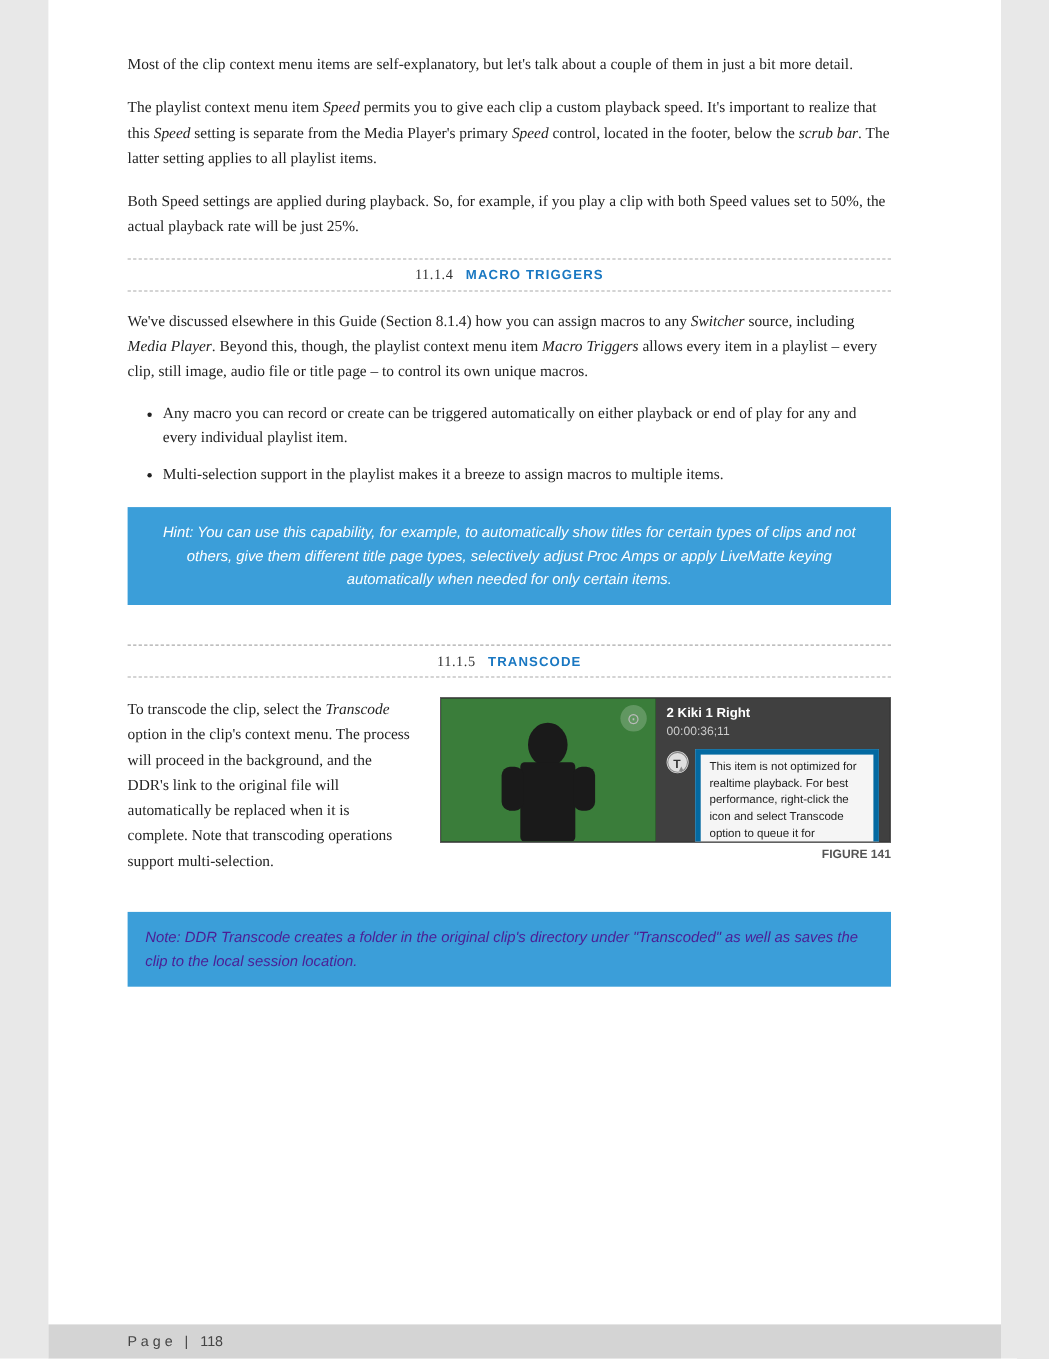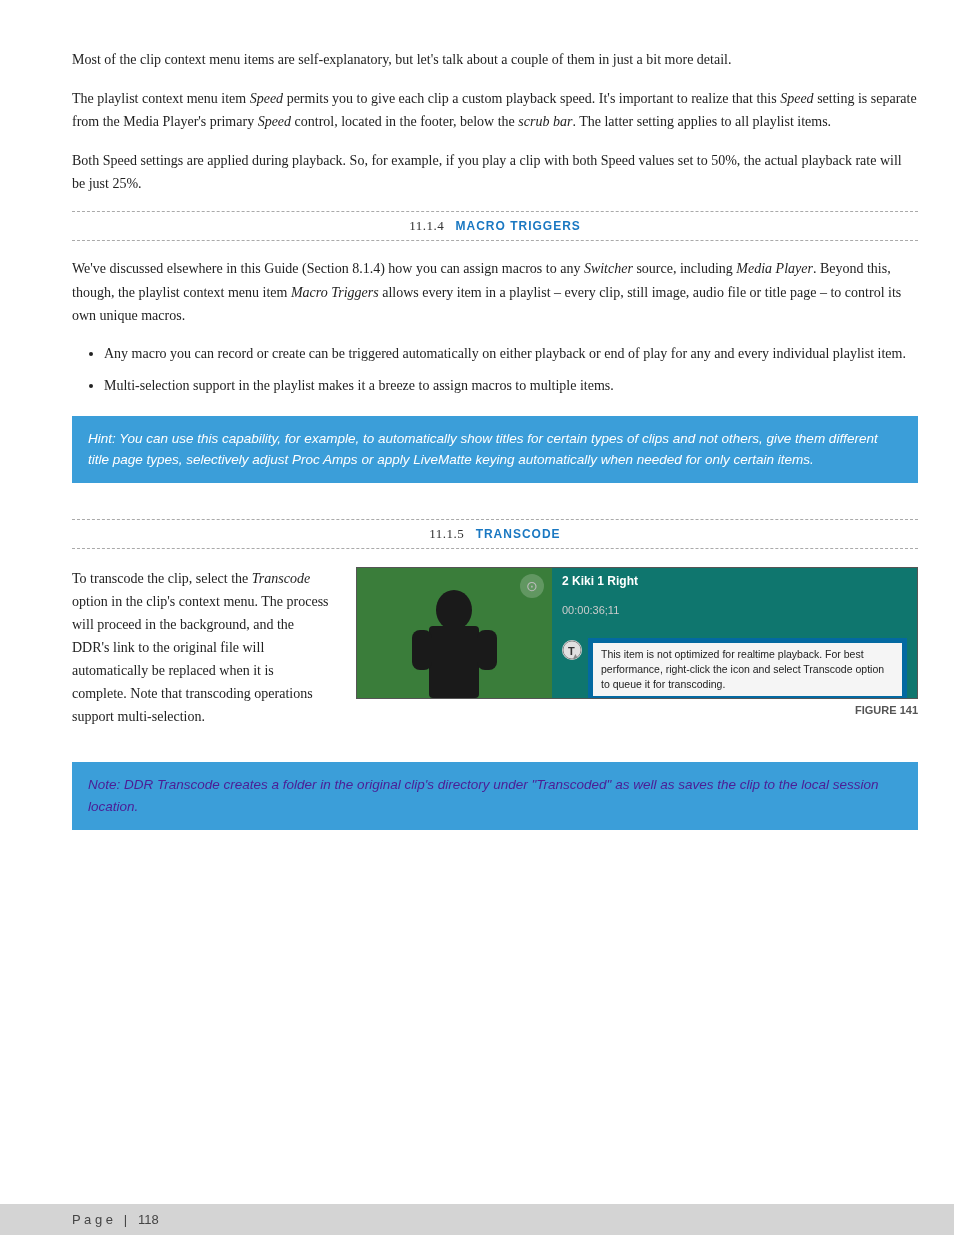--- a/index.html
+++ b/index.html
@@ -5,25 +5,25 @@
     * { margin: 0; padding: 0; box-sizing: border-box; }
 
     body {
       background: #e8e8e8;
       font-family: Georgia, 'Times New Roman', serif;
       font-size: 14px;
       color: #222;
     }
 
     .page {
-      width: 954px;
+      width: 866px;
       min-height: 1235px;
       background: #fff;
       margin: 0 auto;
-      padding: 48px 36px 60px 72px;
+      padding: 48px 100px 60px 72px;
       position: relative;
     }
 
     .intro-text {
       margin-bottom: 22px;
       line-height: 1.6;
     }
 
     .section-header {
       text-align: center;
@@ -64,20 +64,21 @@
 
     .hint-box {
       background: #3b9ed9;
       color: #fff;
       padding: 12px 16px;
       margin: 18px 0 24px 0;
       font-style: italic;
       font-size: 13.5px;
       line-height: 1.6;
       font-family: Arial, sans-serif;
+      text-align: center;
     }
 
     .note-box {
       background: #3b9ed9;
       color: #4c1d95;
       padding: 12px 16px;
       margin: 18px 0 0 0;
       font-style: italic;
       font-size: 13.5px;
       line-height: 1.6;
@@ -127,24 +128,23 @@
       flex: 0 0 195px;
       background: #2d6b2d;
       position: relative;
       display: flex;
       align-items: center;
       justify-content: center;
     }
 
     .figure-label-area {
       flex: 1;
-      background: #0f766e;
+      background: #404040;
       display: flex;
       flex-direction: column;
-      gap: 12px;
     }
 
     .figure-entry-label {
       color: #fff;
       padding: 6px 10px 4px;
       font-size: 12px;
       font-family: Arial, sans-serif;
     }
 
     .figure-entry-label strong {

